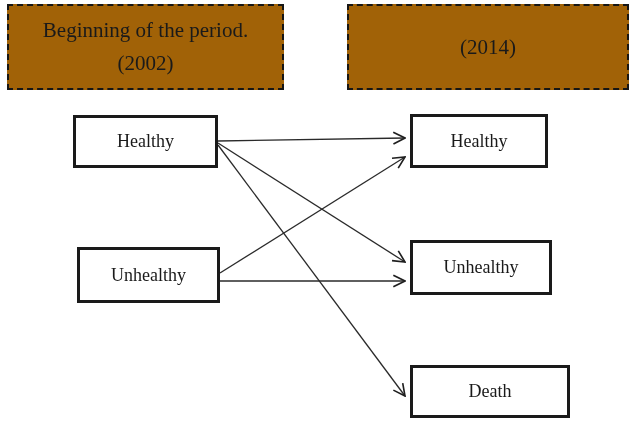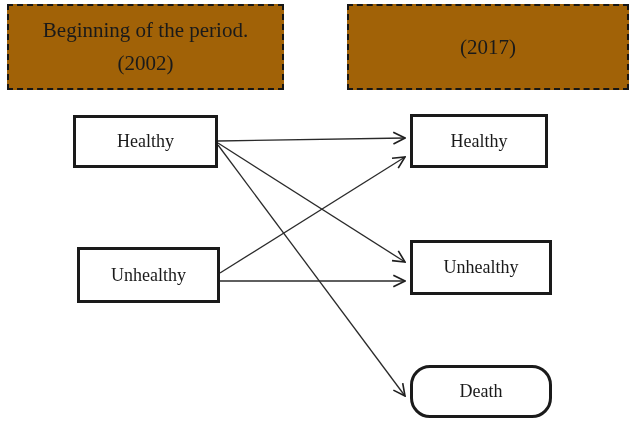--- a/index.html
+++ b/index.html
@@ -35,39 +35,39 @@
     font-size: 18px;
     z-index: 2;
     box-sizing: border-box;
   }
   #begin-box { left: 7px;   top: 4px; width: 273px; height: 82px; }
   #end-box   { left: 347px; top: 4px; width: 278px; height: 82px; }
   #healthy-2011   { left: 73px;  top: 115px; width: 145px; height: 53px; }
   #unhealthy-2011 { left: 77px;  top: 247px; width: 143px; height: 56px; }
   #healthy-2013   { left: 410px; top: 114px; width: 138px; height: 54px; }
   #unhealthy-2013 { left: 410px; top: 240px; width: 142px; height: 55px; }
-  #death-2013     { left: 410px; top: 365px; width: 142px; height: 53px; border-radius: 20px; }
+  #death-2013     { left: 410px; top: 365px; width: 160px; height: 53px; }
   #arrow-layer {
     position: absolute;
     left: 0; top: 0;
     width: 630px; height: 425px;
     z-index: 1;
   }
 </style>
 </head>
 <body>
 
 <div id="canvas">
 
   <div id="begin-box" class="dashed-box">
     <span>Beginning of the period.</span>
     <span>(2002)</span>
   </div>
   <div id="end-box" class="dashed-box">
-    <span>(2017)</span>
+    <span>(2014)</span>
   </div>
 
   <svg id="arrow-layer" viewBox="0 0 630 425" xmlns="http://www.w3.org/2000/svg">
     <defs>
       <marker id="chevron" markerUnits="userSpaceOnUse" markerWidth="14" markerHeight="14" viewBox="0 0 12 12" refX="11" refY="6" orient="auto">
         <path d="M1,1 L11,6 L1,11" fill="none" stroke="#1f1f1f" stroke-width="1.4"></path>
       </marker>
     </defs>
     <line x1="218" y1="141" x2="405" y2="138" stroke="#2a2a2a" stroke-width="1.3" marker-end="url(#chevron)"></line>
     <line x1="218" y1="143" x2="405" y2="262" stroke="#2a2a2a" stroke-width="1.3" marker-end="url(#chevron)"></line>

